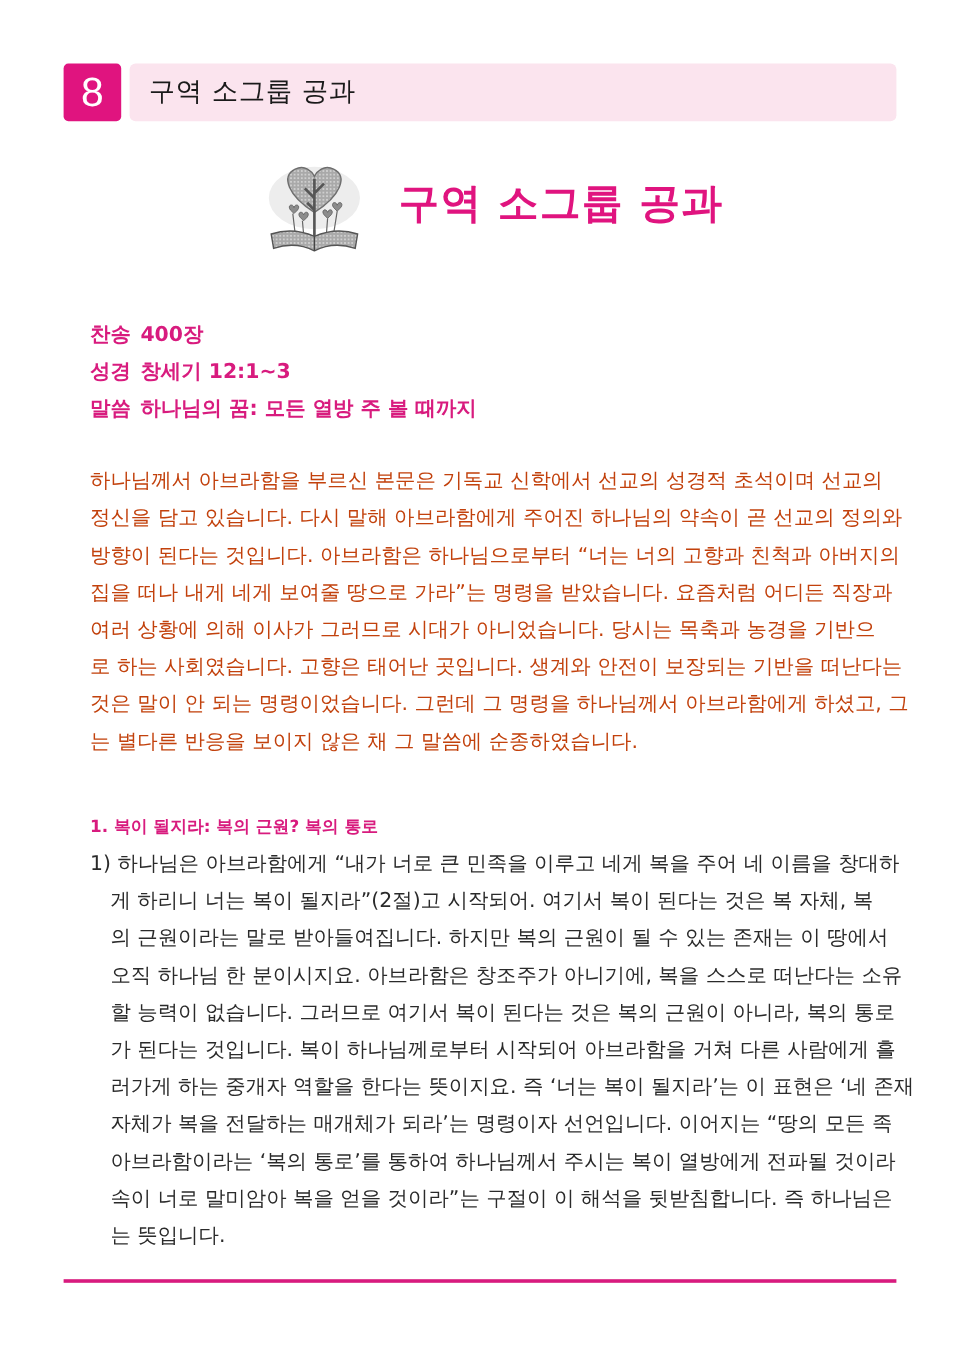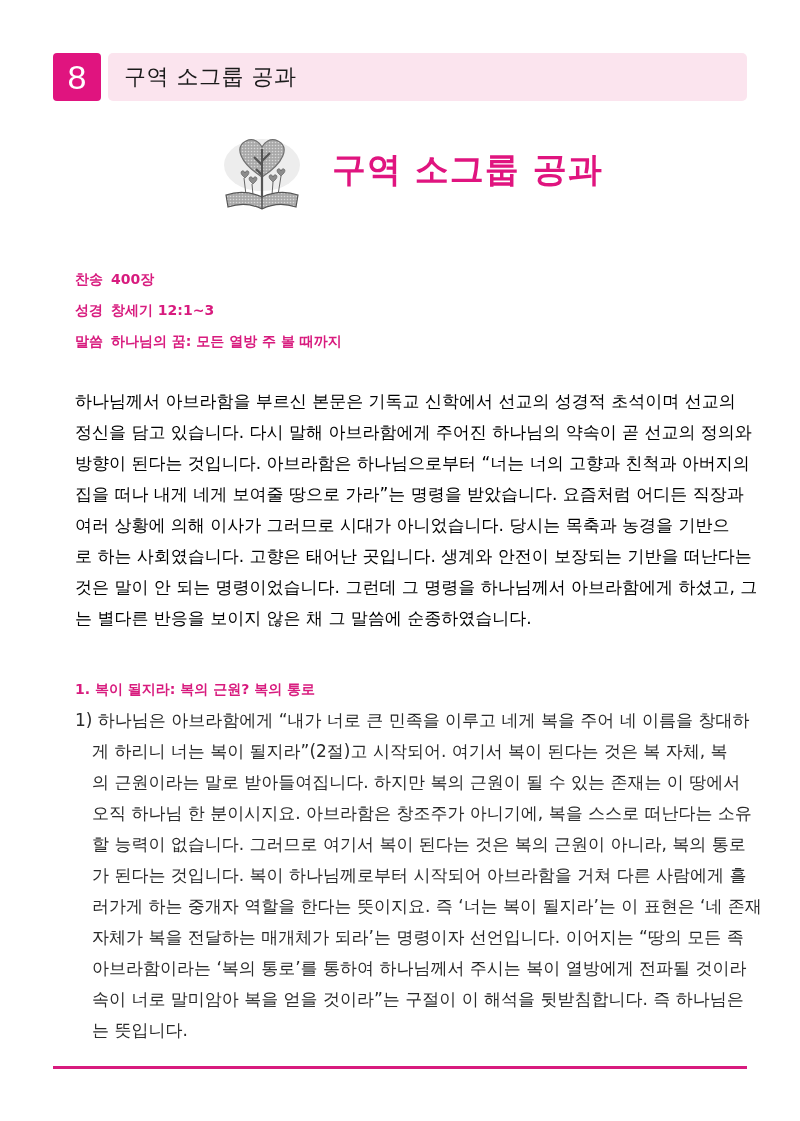--- a/index.html
+++ b/index.html
@@ -76,35 +76,35 @@
       font-weight: bold;
       color: #E0147F;
       letter-spacing: 1px;
       white-space: nowrap;
     }
     .meta {
       position: absolute;
       left: 75px;
       top: 264px;
       color: #D81B7E;
-      font-size: 14px;
+      font-size: 17px;
       line-height: 31px;
       font-weight: bold;
     }
     .meta-row span.label {
       margin-right: 8px;
     }
     .intro {
       position: absolute;
       left: 75px;
       top: 386px;
       width: 660px;
       font-size: 17px;
       line-height: 31px;
-      color: #000000;
+      color: #c2410c;
     }
     .intro .line {
       display: block;
       white-space: nowrap;
     }
     .section-heading {
       position: absolute;
       left: 75px;
       top: 674px;
       font-size: 14px;

